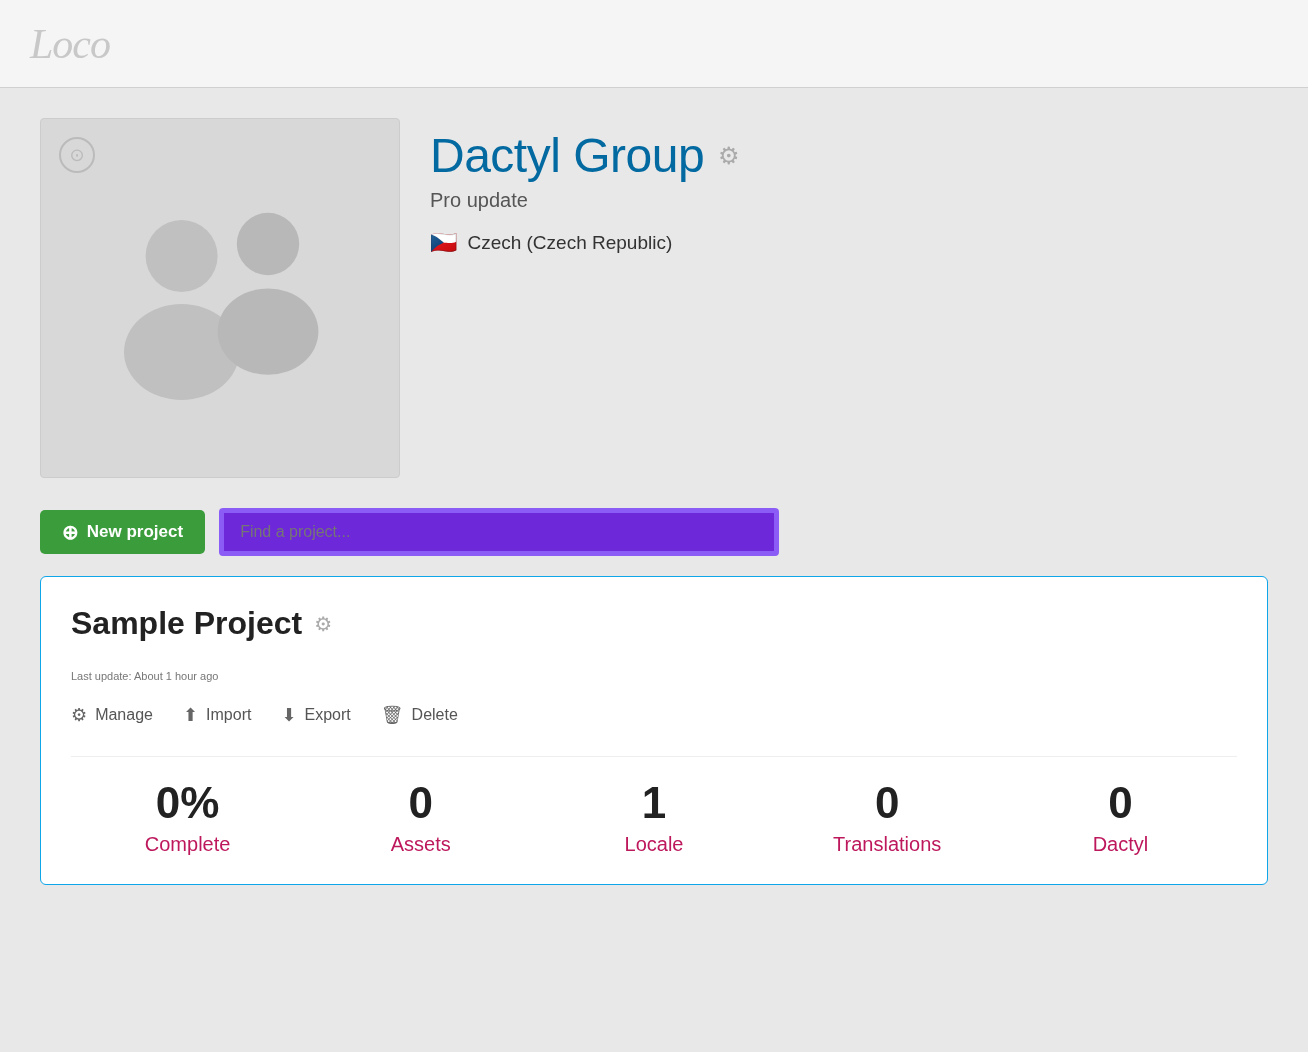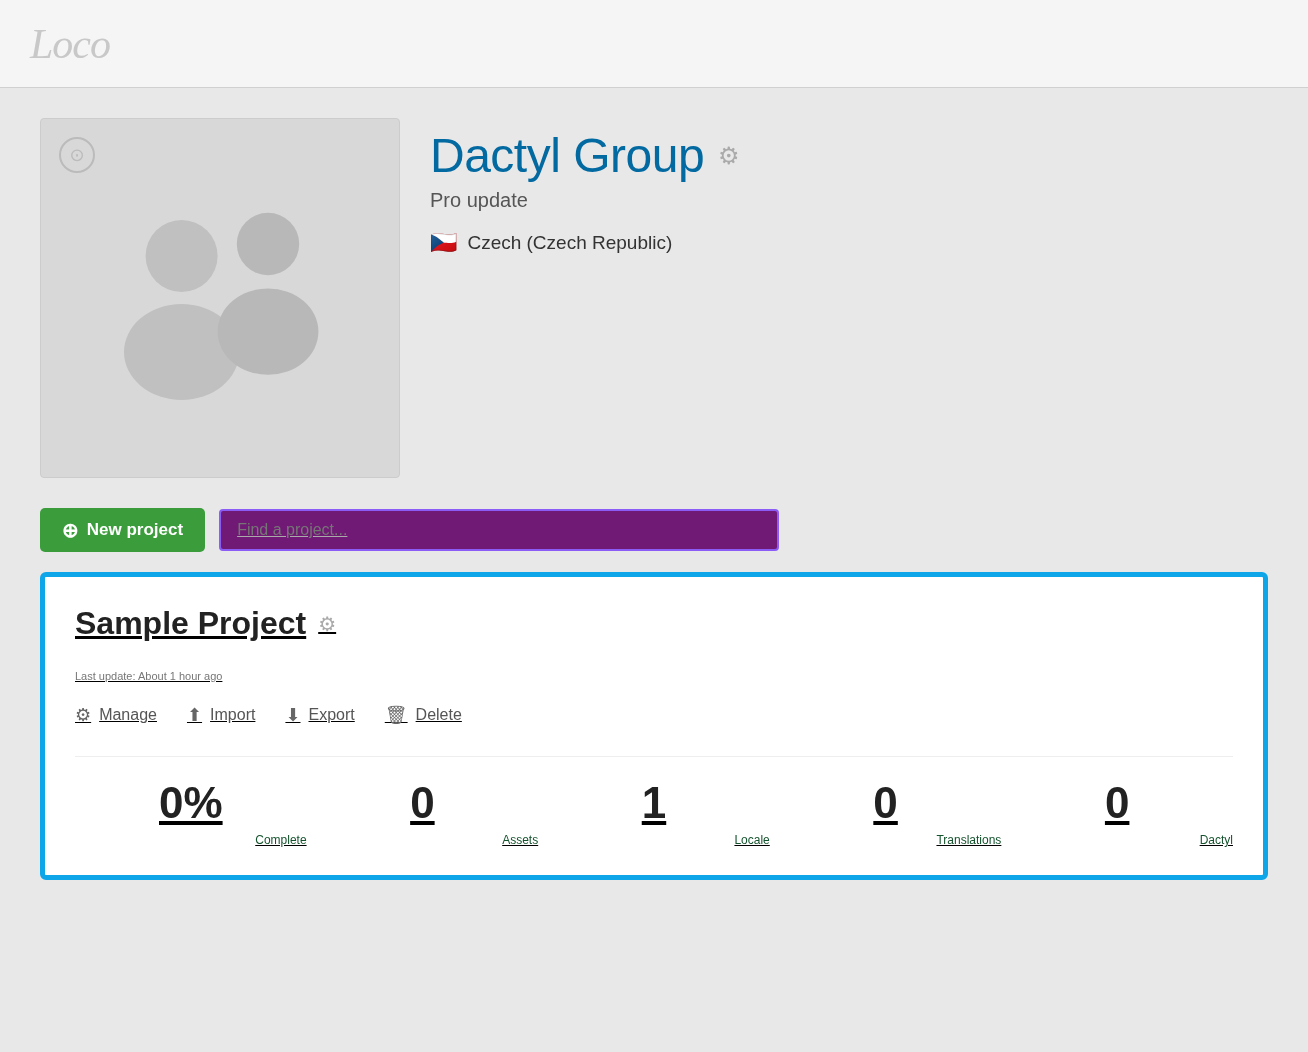--- a/index.html
+++ b/index.html
@@ -152,35 +152,33 @@
     .plus-icon {
       font-size: 20px;
       font-weight: 700;
     }
 
     .search-input {
       flex: 1;
       max-width: 560px;
       padding: 10px 16px;
       font-size: 16px;
-      border: 2px solid #8b5cf6;
+      border: 5px solid #8b5cf6;
       border-radius: 4px;
-      background: #701a75;
+      background: #6d28d9;
       color: #aaa;
       outline: none;
-      text-decoration: underline;
     }
 
     
     .project-card {
       background: #fff;
-      border: 5px solid #0ea5e9;
+      border: 1px solid #0ea5e9;
       border-radius: 6px;
       padding: 28px 30px;
-      text-decoration: underline;
     }
 
     .project-name-row {
       display: flex;
       align-items: center;
       gap: 12px;
       margin-bottom: 4px;
     }
 
     .project-name {
@@ -240,23 +238,22 @@
 
     .stat-value {
       font-size: 44px;
       font-weight: 700;
       color: #222;
       line-height: 1;
       margin-bottom: 8px;
     }
 
     .stat-label {
-      font-size: 12px;
-      color: #14532d;
-      text-align: right;
+      font-size: 20px;
+      color: #be185d;
     }
   </style>
 </head>
 <body>
 
 <header class="header">
   <div class="logo">Loco</div>
 </header>
 
 <main class="main">

